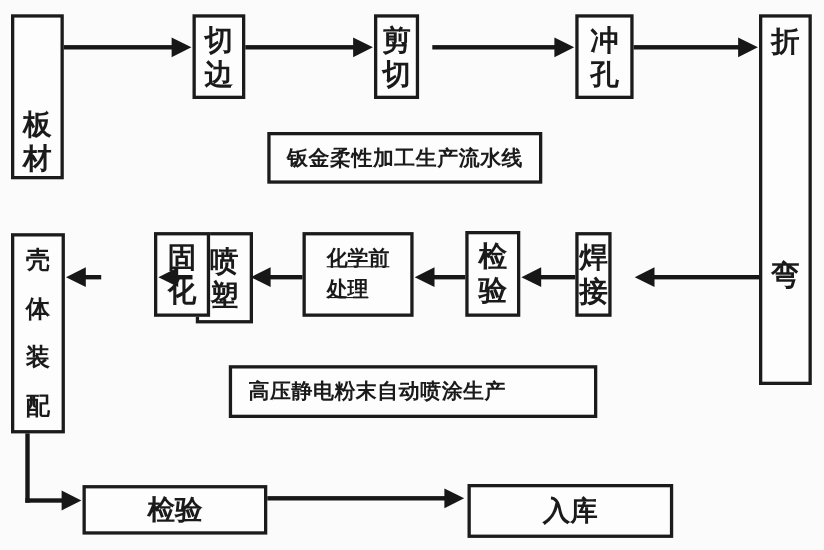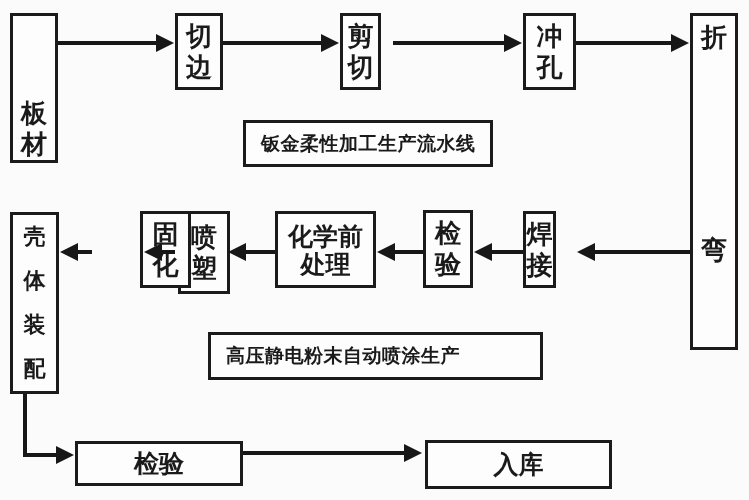--- a/index.html
+++ b/index.html
@@ -19,21 +19,21 @@
     width:1.08em;word-break:break-all;text-align:center;
     font-size:26px;line-height:31px;
   }
   .vtext.small{font-size:22px;line-height:44px;}
   .bend{
     display:flex;flex-direction:column;align-items:center;
     font-size:26px;line-height:26px;height:100%;
   }
   .bend .c1{margin-top:8px;}
   .bend .c2{margin-top:187px;}
-  .ml{font-size:25px;line-height:28px;text-align:center;}
+  .ml{font-size:19px;line-height:28px;text-align:left;text-decoration:underline;}
   .hline1{font-size:25px;}
   .banner{
     position:absolute;box-sizing:border-box;
     background:#fdfdfd;border:3px solid #1b1b1b;
     display:flex;align-items:center;padding-left:15px;
     font-weight:700;font-size:19px;letter-spacing:0.5px;
   }
   .arrow{position:absolute;height:4px;background:#171717;}
   .arrow.right::after{
     content:"";position:absolute;right:-17px;top:-7px;

